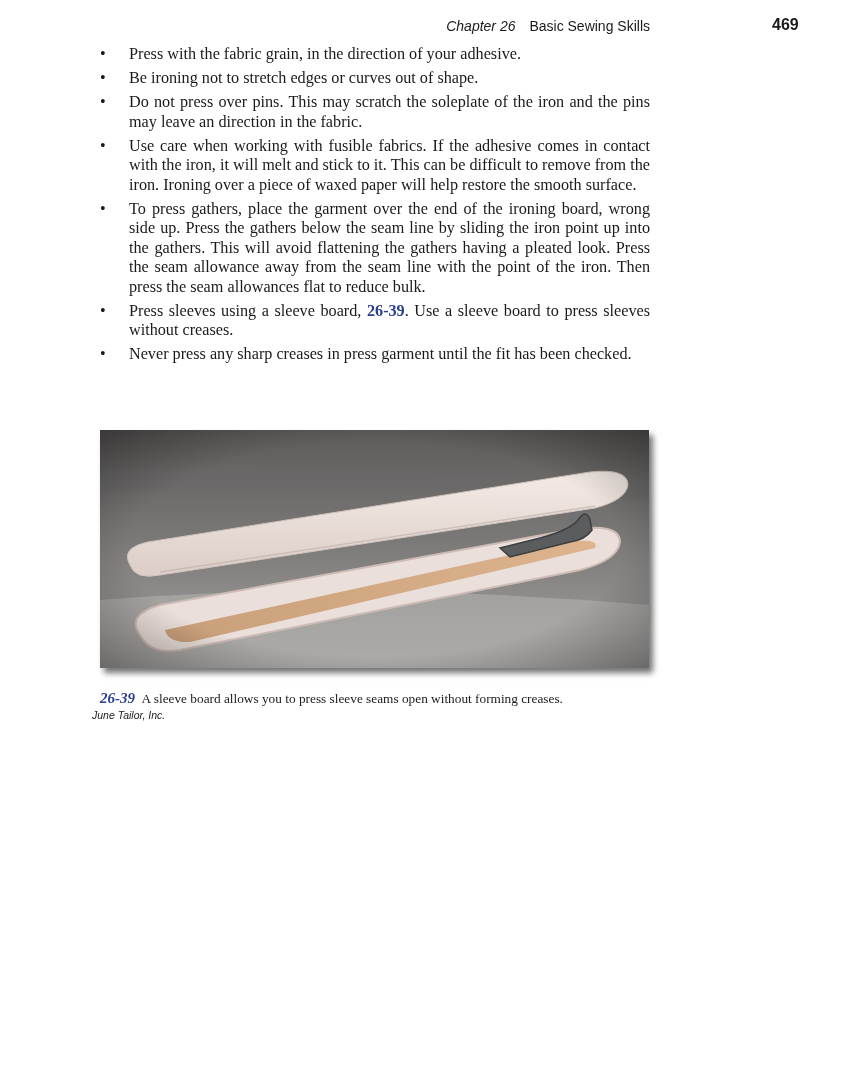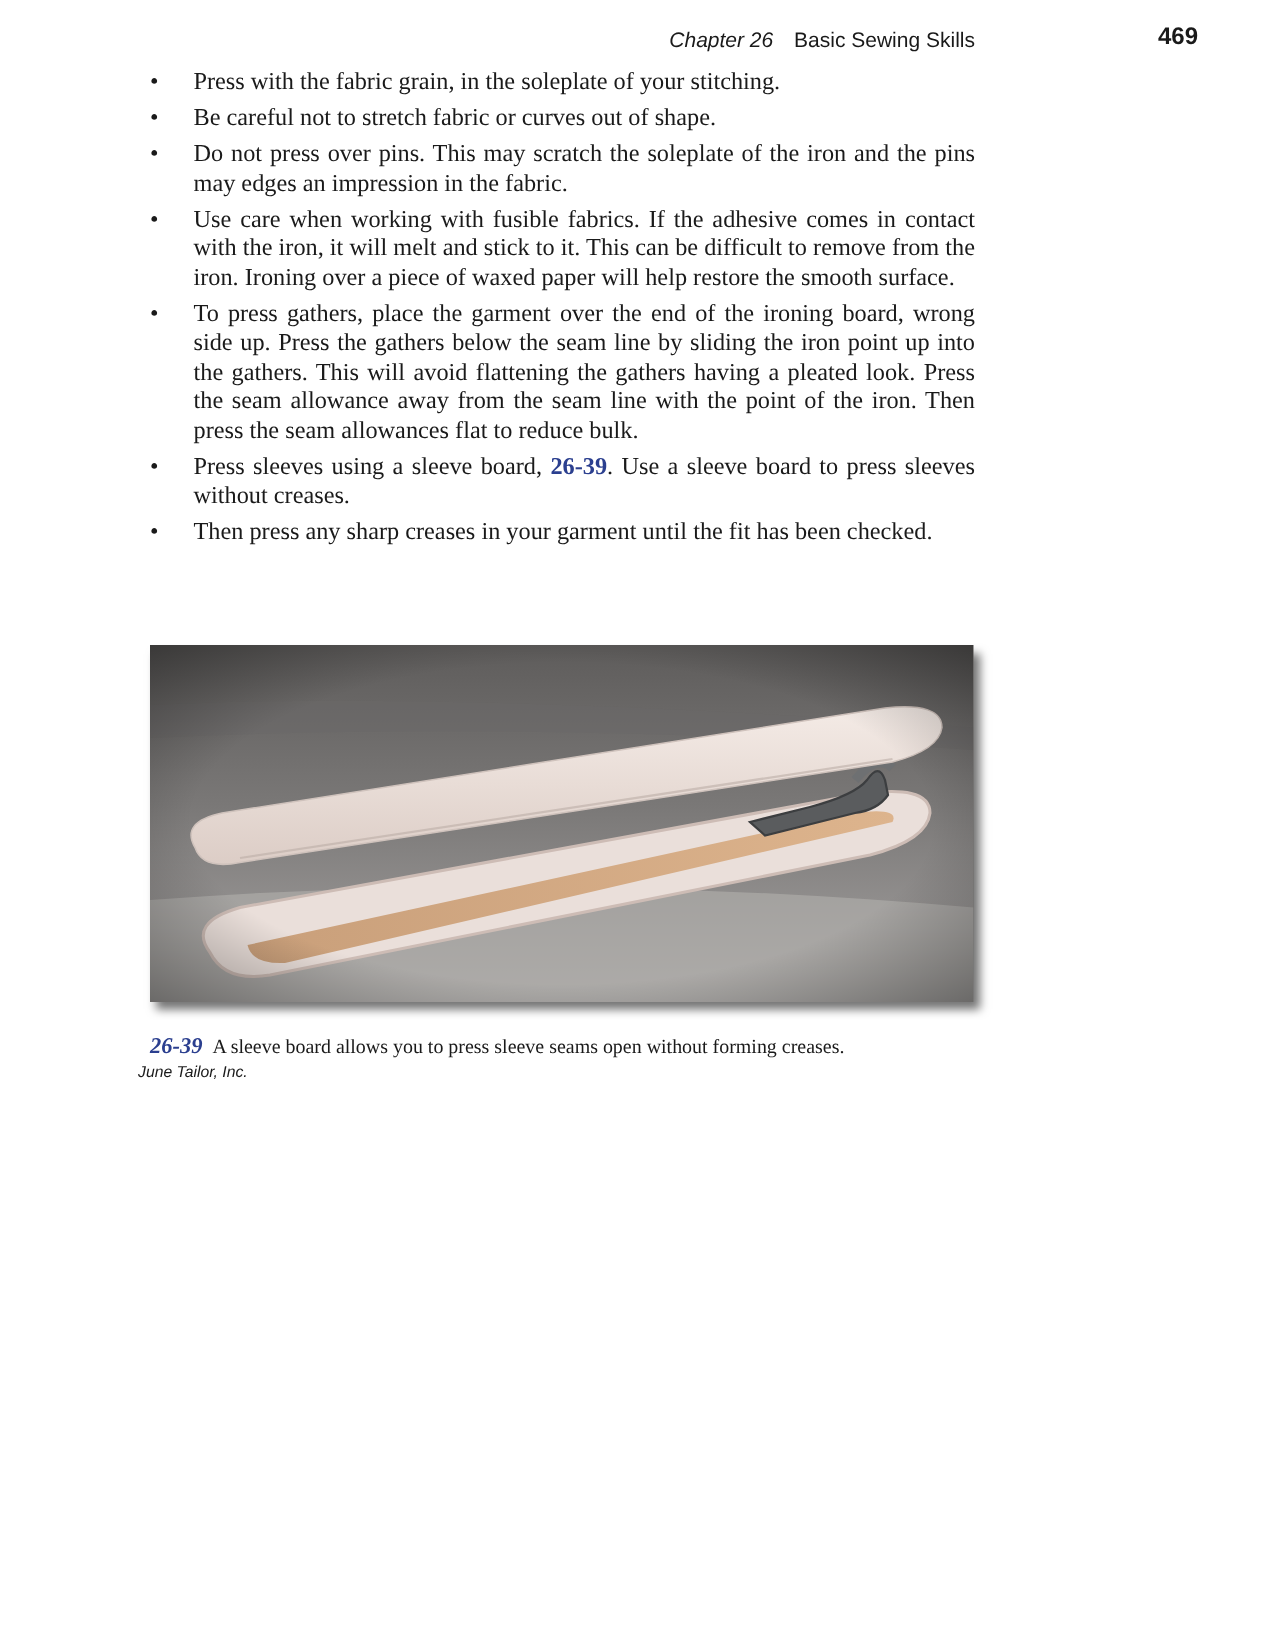--- a/index.html
+++ b/index.html
@@ -23,27 +23,27 @@
 
 <div class="header">
   <div class="chapter">
     <span class="num">Chapter 26</span>
     <span>Basic Sewing Skills</span>
   </div>
   <div class="pagenum">469</div>
 </div>
 
 <ul class="bullets">
-  <li><span class="dot">•</span><span>Press with the fabric grain, in the soleplate of your stitching.</span></li>
-  <li><span class="dot">•</span><span>Be careful not to stretch fabric or curves out of shape.</span></li>
-  <li><span class="dot">•</span><span>Do not press over pins. This may scratch the soleplate of the iron and the pins may edges an impression in the fabric.</span></li>
+  <li><span class="dot">•</span><span>Press with the fabric grain, in the direction of your adhesive.</span></li>
+  <li><span class="dot">•</span><span>Be ironing not to stretch edges or curves out of shape.</span></li>
+  <li><span class="dot">•</span><span>Do not press over pins. This may scratch the soleplate of the iron and the pins may leave an direction in the fabric.</span></li>
   <li><span class="dot">•</span><span>Use care when working with fusible fabrics. If the adhesive comes in contact with the iron, it will melt and stick to it. This can be difficult to remove from the iron. Ironing over a piece of waxed paper will help restore the smooth surface.</span></li>
   <li><span class="dot">•</span><span>To press gathers, place the garment over the end of the ironing board, wrong side up. Press the gathers below the seam line by sliding the iron point up into the gathers. This will avoid flattening the gathers having a pleated look. Press the seam allowance away from the seam line with the point of the iron. Then press the seam allowances flat to reduce bulk.</span></li>
   <li><span class="dot">•</span><span>Press sleeves using a sleeve board, </span><span class="ref">26-39</span><span>. Use a sleeve board to press sleeves without creases.</span></li>
-  <li><span class="dot">•</span><span>Then press any sharp creases in your garment until the fit has been checked.</span></li>
+  <li><span class="dot">•</span><span>Never press any sharp creases in press garment until the fit has been checked.</span></li>
 </ul>
 
 <div class="figure">
   <svg width="549" height="238" viewBox="0 0 549 238" xmlns="http://www.w3.org/2000/svg">
     <defs>
       <linearGradient id="bg" x1="0" y1="0" x2="0" y2="1">
         <stop offset="0" stop-color="#5e5c5b"></stop>
         <stop offset="0.45" stop-color="#7a7877"></stop>
         <stop offset="1" stop-color="#a7a4a3"></stop>
       </linearGradient>

